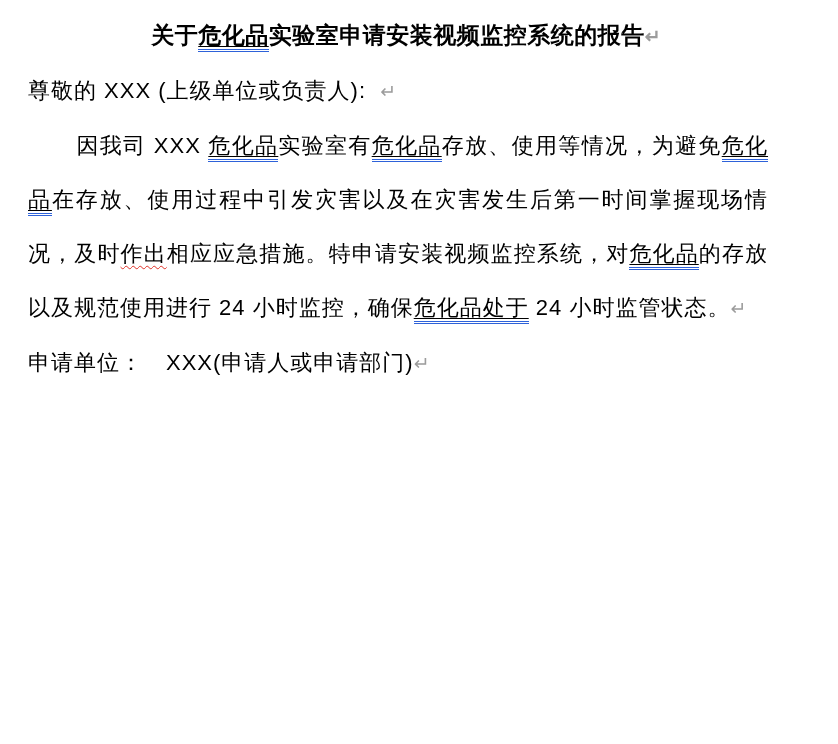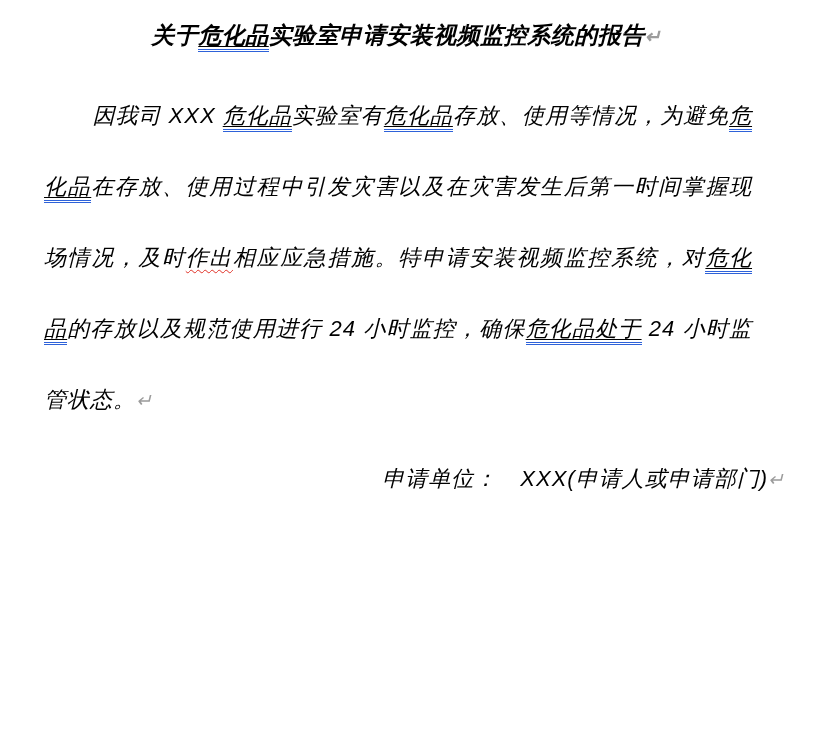--- a/index.html
+++ b/index.html
@@ -7,33 +7,32 @@
     position:relative;
     width:838px;height:744px;
     box-sizing:border-box;
     background:#ffffff;
     padding:8px 70px 0 28px;
     font-family:"Liberation Sans",sans-serif;
     color:#000000;
     font-size:22px;
     letter-spacing:1px;
     overflow:hidden;
-    font-style:italic;
   }
   .title{
     margin:0;
     font-size:23px;
     font-weight:700;
     text-align:center;
     line-height:54px;
     letter-spacing:0.5px;
   }
   .line{margin:0;line-height:54px;}
-  .para{margin:16px;line-height:71px;text-align:justify;text-indent:2.2em;}
-  .right{text-align:right;}
+  .para{margin:0;line-height:54px;text-align:justify;text-indent:2.2em;}
+  .right{}
   
   .hz{
     text-decoration:underline;
     text-decoration-color:#000000;
     text-decoration-thickness:1px;
     text-underline-offset:3px;
     border-bottom:3px double #2e62d9;
     padding-bottom:1px;
   }
   
@@ -48,20 +47,21 @@
   
   .overhang{display:inline-block;width:0;overflow:visible;white-space:nowrap;}
 </style>
 </head>
 <body>
 
 <div class="page">
 
   <h1 class="title"><span>关于</span><span class="hz">危化品</span><span>实验室申请安装视频监控系统的报告</span><span class="mark overhang">↵</span></h1>
 
+  <p class="line"><span>尊敬的 XXX (上级单位或负责人): </span><span class="mark gap">↵</span></p>
 
   <p class="para"><span>因我司 XXX </span><span class="hz">危化品</span><span>实验室有</span><span class="hz">危化品</span><span>存放、使用等情况，为避免</span><span class="hz">危化品</span><span>在存放、使用过程中引发灾害以及在灾害发生后第一时间掌握现场情况，及时</span><span class="sp">作出</span><span>相应应急措施。特申请安装视频监控系统，对</span><span class="hz">危化品</span><span>的存放以及规范使用进行 24 小时监控，确保</span><span class="hz">危化品处于</span><span> 24 小时监管状态。</span><span class="mark">↵</span></p>
 
 
 
   <p class="line right"><span>申请单位：　XXX(申请人或申请部门)</span><span class="mark overhang">↵</span></p>
 
 
 </div>
 

